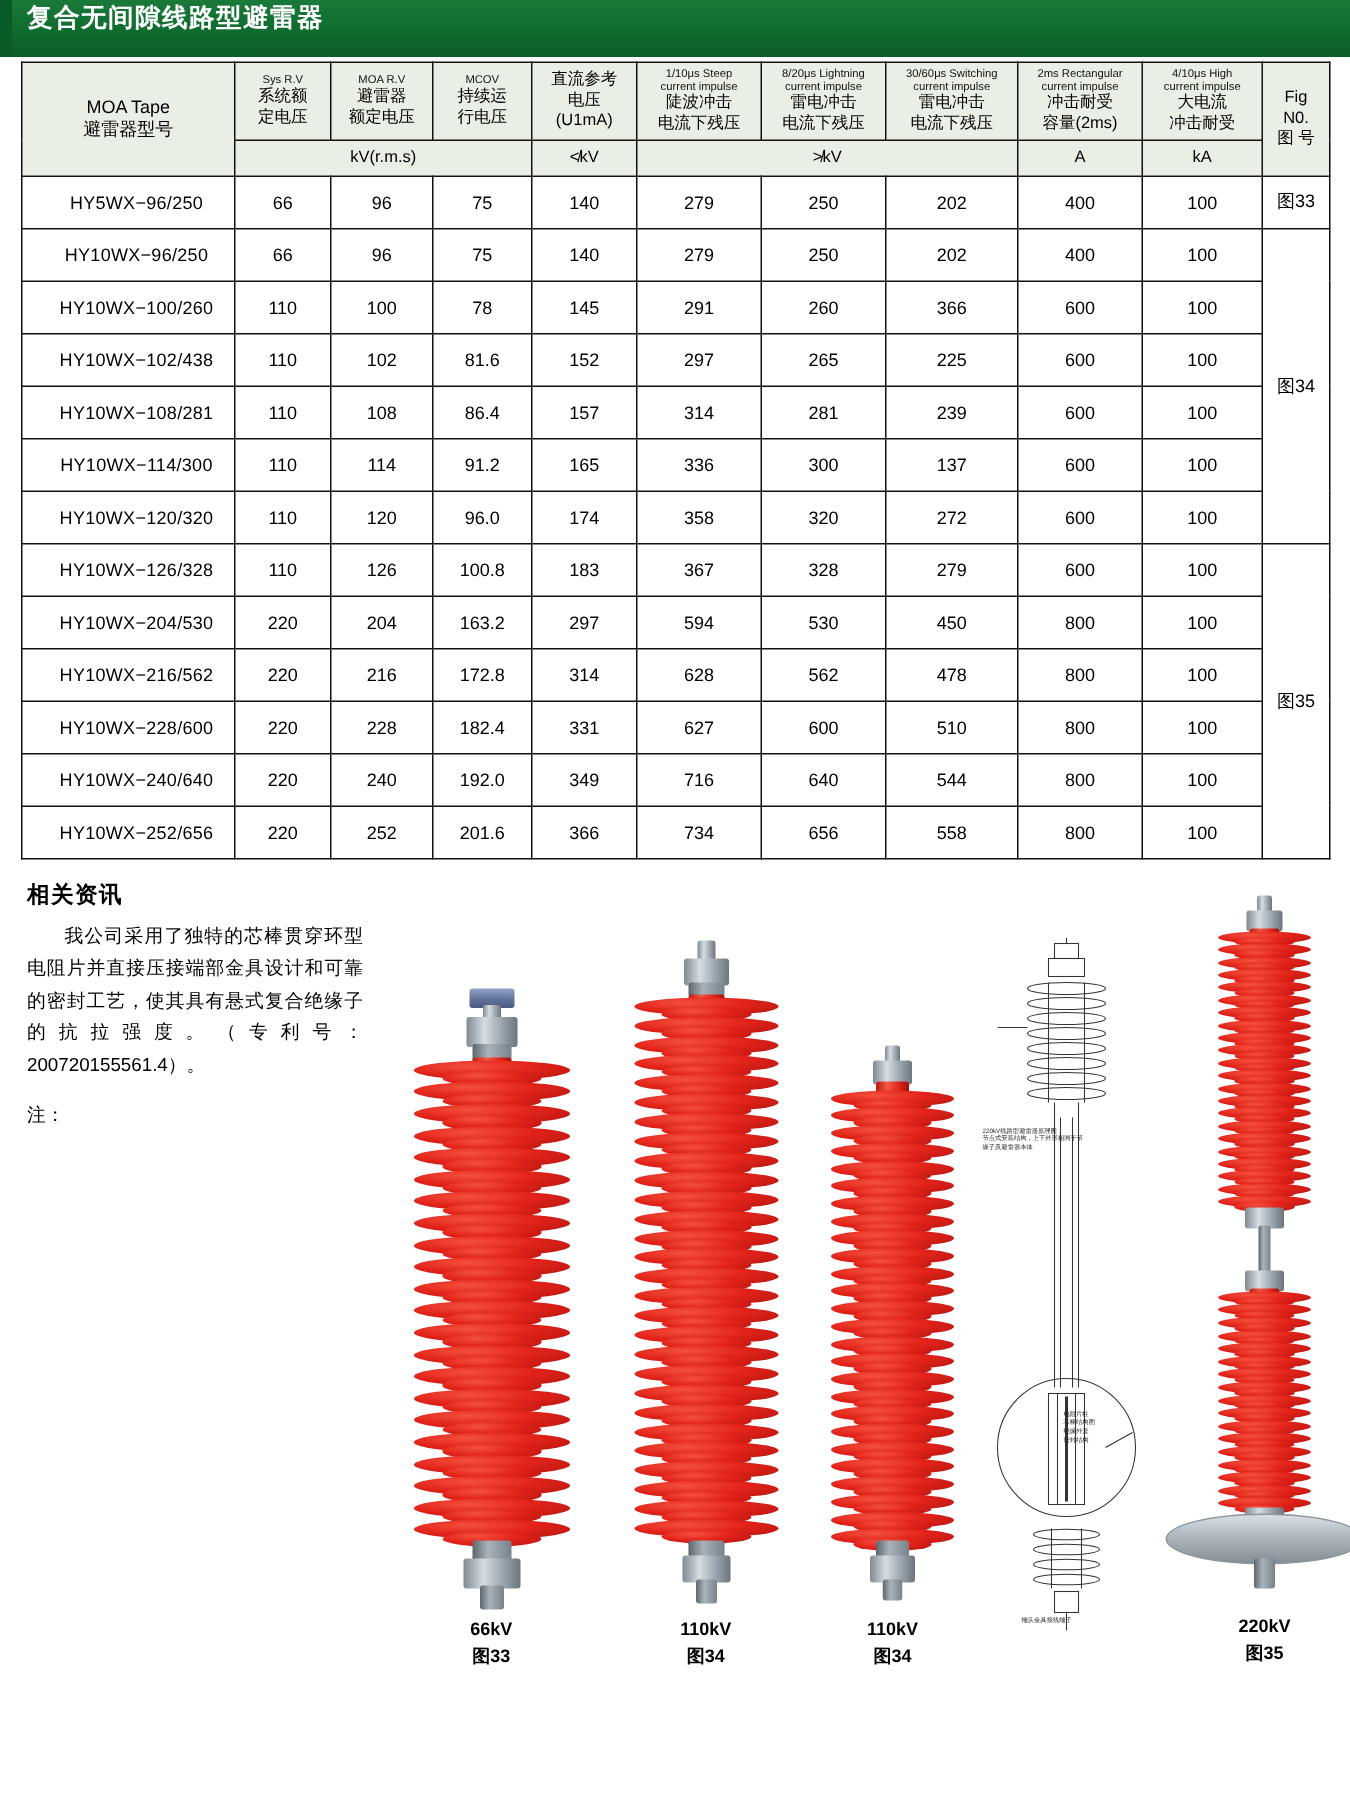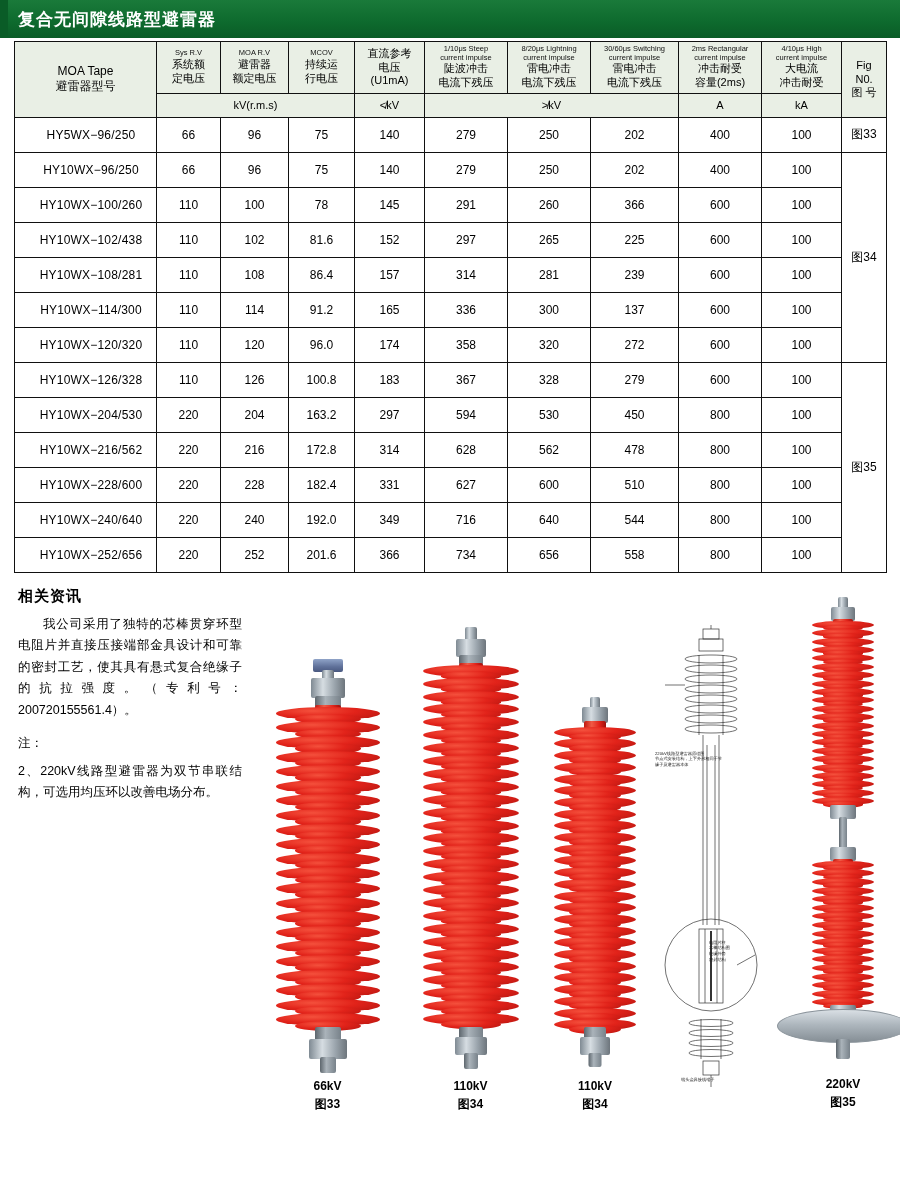--- a/index.html
+++ b/index.html
@@ -15,21 +15,21 @@
     overflow: hidden;
     background: #fff;
   }
 
   
   .header-bar {
     position: relative;
     height: 38px;
     background: linear-gradient(to bottom, #1a7a3a 0%, #0e6b2e 55%, #0a5c27 100%);
     display: flex;
-    align-items: center;
+    align-items: flex-start;
   }
   .header-bar .accent {
     width: 8px; height: 38px;
     background: #0a5c27;
   }
   .header-title {
     color: #ffffff;
     font-size: 17px;
     font-weight: bold;
     letter-spacing: 1px;
@@ -488,21 +488,20 @@
       </tbody>
     </table>
   </div>
 
   <div class="lower">
 
     <div class="info-col">
       <div class="info-title">相关资讯</div>
       <p>我公司采用了独特的芯棒贯穿环型电阻片并直接压接端部金具设计和可靠的密封工艺，使其具有悬式复合绝缘子的抗拉强度。（专利号：200720155561.4）。</p>
       <p class="note-head">注：</p>
-      <p class="noindent">2、220kV线路型避雷器为双节串联结构，可选用均压环以改善电场分布。</p>
     </div>
 
     <div class="figs">
 
       <div class="fig-item" style="left:12px; top:72px; width:135px;">
         <div class="arr" style="width:135px;height:418px;">
 
           <div class="bluecap" style="top:0;width:30px;height:13px;"></div>
           <div class="metal" style="top:11px;width:12px;height:10px;"></div>
           <div class="metal" style="top:19px;width:34px;height:20px;"></div>

